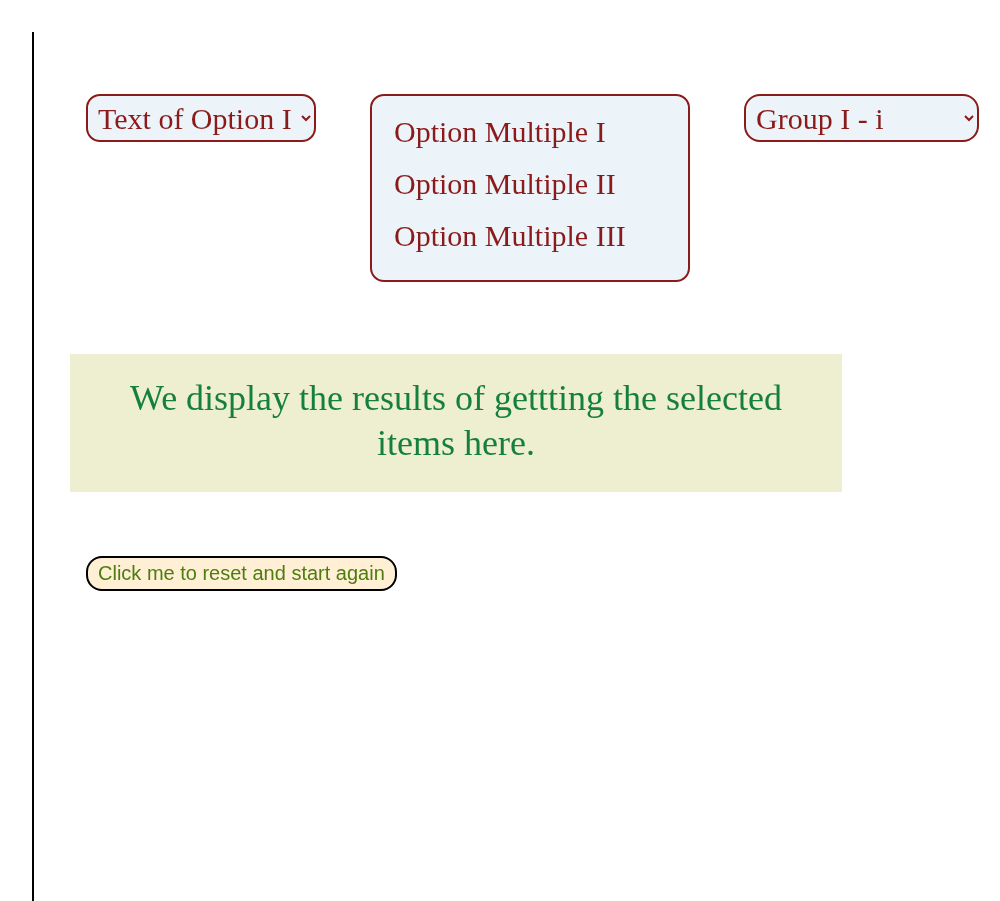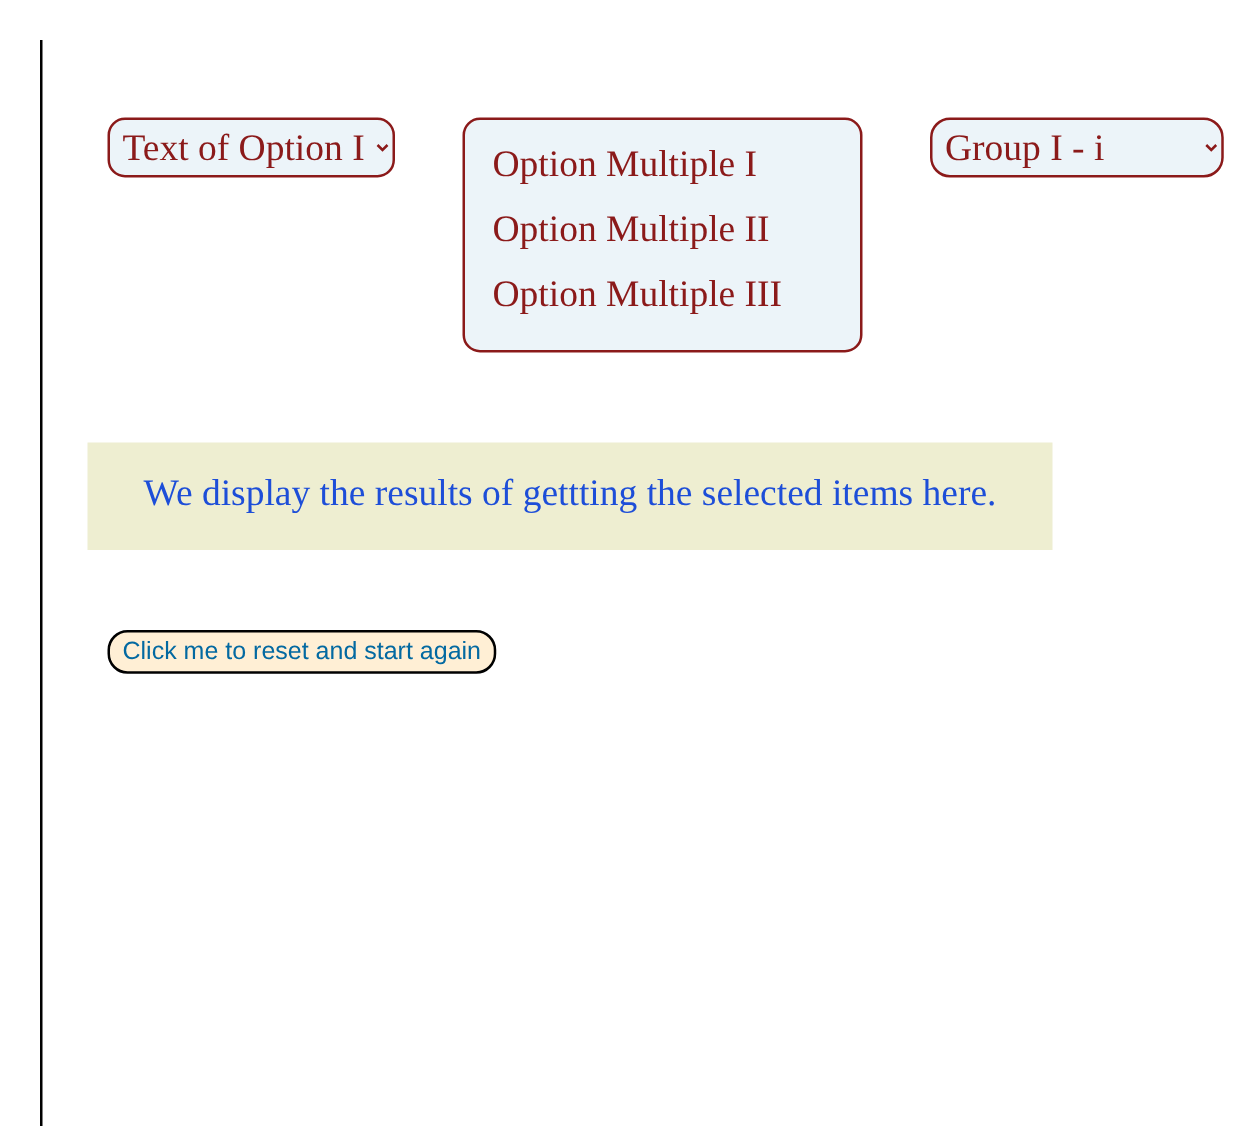--- a/index.html
+++ b/index.html
@@ -53,32 +53,32 @@
       border-radius: 16px;
     }
     .results-area {
       margin: 56px 0 0 36px;
       width: 772px;
       background: #EEEED1;
       padding: 6px 10px 10px 10px;
       text-align: center;
     }
     .results-text {
-      color: #1d4ed8;
-      font-size: 30px;
+      color: #15803d;
+      font-size: 36px;
       line-height: 1.25;
     }
     .button-area {
       margin: 48px 0 0 36px;
     }
     .reset-button {
       background: #ffefd5;
       border: 2px solid #000;
       border-radius: 16px;
-      color: #0369a1;
+      color: #4d7c0f;
       font-family: Arial, Helvetica, sans-serif;
       font-size: 20px;
       padding: 4px 10px;
       cursor: pointer;
     }
   </style>
 </head>
 <body>
 
 <div class="selects-row">

